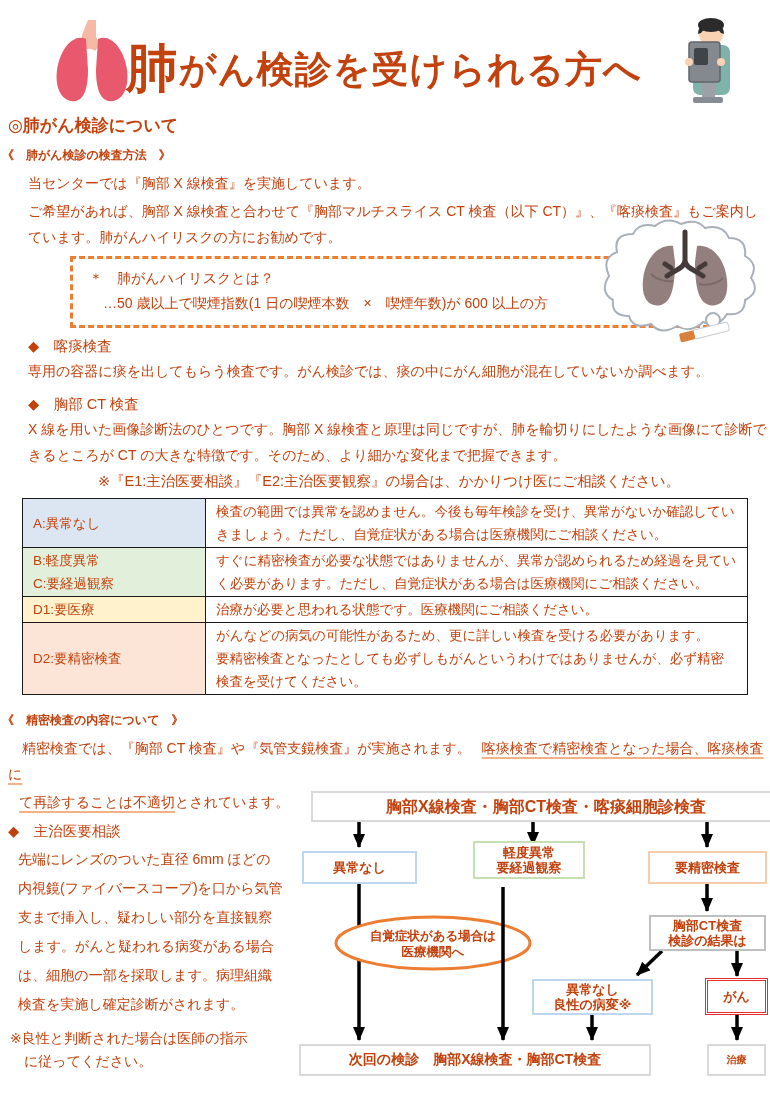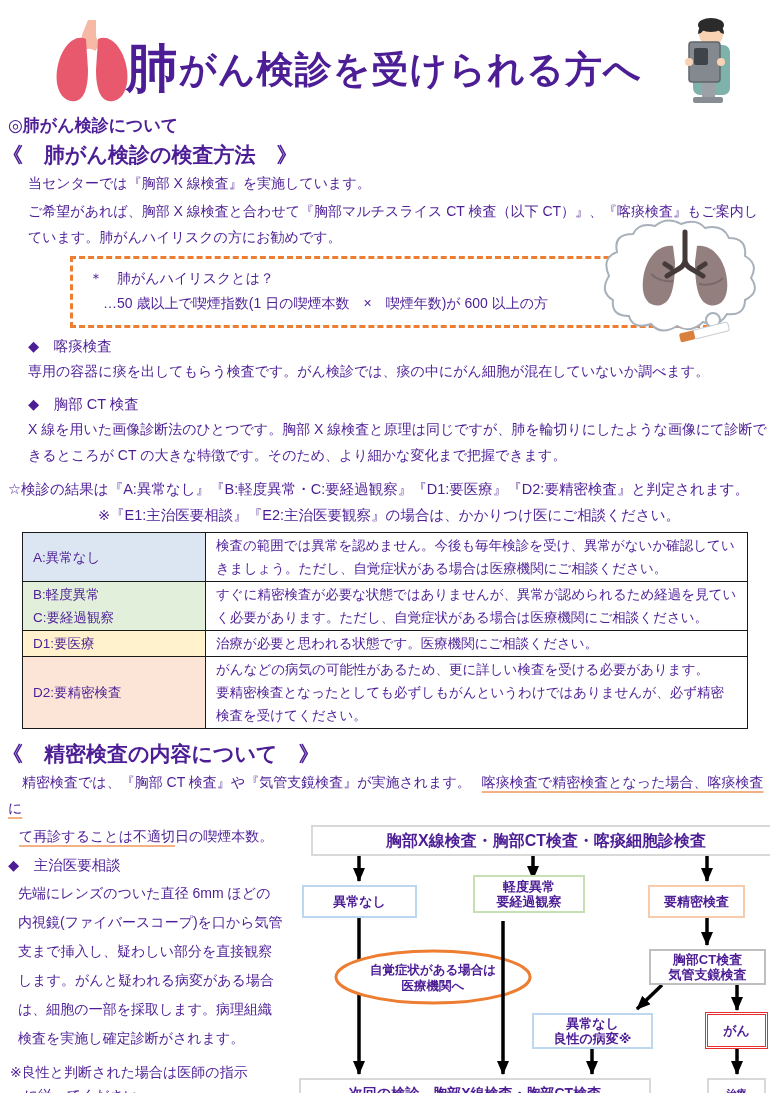--- a/index.html
+++ b/index.html
@@ -1,29 +1,29 @@
 <!DOCTYPE html>
 <html style="--accent-orange: #ED7D31; --underline-orange: #F4B183; --node-blue-border: #BDD7EE; --node-green-border: #C6E0B4; --node-orange-border: #F8CBAD; --node-gray-border: #D9D9D9; --node-gray2-border: #BFBFBF; --node-red-border: #E62E2E; --lungs-pink: #E8596E; --scrubs-teal: #7FB2AB;"><head>
 <meta charset="utf-8">
 <style>
   html,body { margin:0; padding:0; background:#fff; }
   .page {
     position:relative; width:770px; height:1093px; margin:0 auto;
-    background:#fff; overflow:hidden; color:#4c1d95;
+    background:#fff; overflow:hidden; color:#c2410c;
     font-family:"Liberation Sans","DejaVu Sans",sans-serif;
   }
   
   .header { position:relative; height:112px; }
   .lungs-icon { position:absolute; left:52px; top:18px; }
   .page-title { position:absolute; left:126px; top:34px; font-weight:bold; font-size:37px; letter-spacing:1px; white-space:nowrap; }
   .title-first { font-size:52px; vertical-align:-4px; }
   .doctor-icon { position:absolute; right:28px; top:12px; }
   
   .h-main { margin:2px 0 0 8px; font-size:17px; font-weight:bold; line-height:24px; }
-  .h-sub  { margin:4px 0 0 2px; font-size:21px; font-weight:bold; line-height:26px; }
+  .h-sub  { margin:4px 0 0 2px; font-size:12px; font-weight:bold; line-height:26px; }
   .body-p { margin:2px 0 0 28px; font-size:14px; line-height:26px; }
   .diamond-h { margin:8px 0 0 28px; font-size:14.5px; line-height:20px; }
   .diamond-h.second { margin-top:10px; }
   
   .highrisk-box {
     position:relative; z-index:1; box-sizing:border-box;
     margin:6px 0 0 70px; width:648px;
     border:3px dashed var(--accent-orange,#ED7D31);
     padding:7px 10px 9px 16px; font-size:14px; line-height:25px;
   }
@@ -47,21 +47,21 @@
   .flowchart { position:relative; width:475px; height:296px; margin-left:auto; flex:0 0 auto; }
   .fc-svg { position:absolute; left:0; top:0; z-index:0; }
   .fc-node {
     position:absolute; z-index:1; box-sizing:border-box; background:#fff;
     display:flex; align-items:center; justify-content:center; text-align:center;
     font-size:13px; font-weight:bold; line-height:15.5px; white-space:pre-line;
   }
   .fc-title { left:16px; top:2px; width:470px; height:31px; border:2px solid var(--node-gray-border,#D9D9D9); font-size:16px; }
   .fc-normal { left:7px;  top:62px; width:115px; height:33px; border:2px solid var(--node-blue-border,#BDD7EE); }
   .fc-mild   { left:178px; top:52px; width:112px; height:38px; border:2px solid var(--node-green-border,#C6E0B4); }
-  .fc-detail { left:353px; top:62px; width:97px; height:33px; border:2px solid var(--node-orange-border,#F8CBAD); }
+  .fc-detail { left:353px; top:62px; width:119px; height:33px; border:2px solid var(--node-orange-border,#F8CBAD); }
   .fc-ct     { left:354px; top:126px; width:117px; height:36px; border:2px solid var(--node-gray2-border,#BFBFBF); }
   .fc-benign { left:237px; top:190px; width:121px; height:36px; border:2px solid var(--node-blue-border,#BDD7EE); }
   .fc-cancer { left:412px; top:191px; width:59px; height:33px; border:1.5px solid var(--node-red-border,#E62E2E);
                outline:1.5px solid var(--node-red-border,#E62E2E); outline-offset:1px; }
   .fc-next   { left:4px; top:255px; width:352px; height:32px; border:2px solid var(--node-gray-border,#D9D9D9); font-size:14px; }
   .fc-treat  { left:412px; top:255px; width:59px; height:32px; border:2px solid var(--node-gray-border,#D9D9D9); font-size:10px; }
   .fc-ellipse-label {
     position:absolute; z-index:1; left:48px; top:136px; width:180px; height:37px;
     display:flex; align-items:center; justify-content:center; text-align:center;
     font-size:12.5px; font-weight:bold; line-height:16px; white-space:pre-line;
@@ -119,21 +119,20 @@
         <rect x="84" y="107" width="15" height="9" rx="2" fill="#D9813C"></rect>
       </g>
     </svg>
   </span>
 
   <div class="diamond-h">◆　喀痰検査</div>
   <div class="body-p">専用の容器に痰を出してもらう検査です。がん検診では、痰の中にがん細胞が混在していないか調べます。</div>
   <div class="diamond-h second">◆　胸部 CT 検査</div>
   <div class="body-p">X 線を用いた画像診断法のひとつです。胸部 X 線検査と原理は同じですが、肺を輪切りにしたような画像にて診断できるところが CT の大きな特徴です。そのため、より細かな変化まで把握できます。</div>
 
-  <div class="star-line">☆検診の結果は『A:異常なし』『B:軽度異常・C:要経過観察』『D1:要医療』『D2:要精密検査』と判定されます。</div>
   <div class="note-line">※『E1:主治医要相談』『E2:主治医要観察』の場合は、かかりつけ医にご相談ください。</div>
 
   <table class="results">
     <tbody>
         <tr>
       <td class="r-label" style="background: rgb(220, 230, 242);">A:異常なし</td>
       <td>検査の範囲では異常を認めません。今後も毎年検診を受け、異常がないか確認していきましょう。ただし、自覚症状がある場合は医療機関にご相談ください。</td>
     </tr>
     <tr>
       <td class="r-label" style="background: rgb(226, 239, 218);">B:軽度異常
@@ -150,21 +149,21 @@
 要精密検査となったとしても必ずしもがんというわけではありませんが、必ず精密検査を受けてください。</td>
     </tr>
   </tbody>
     </table>
 
   <div class="h-sub" style="margin-top:12px">《　精密検査の内容について　》</div>
   <div class="body-p" style="margin-left:8px"><span>　精密検査では、『胸部 CT 検査』や『気管支鏡検査』が実施されます。</span><span class="u-orange">喀痰検査で精密検査となった場合、喀痰検査に</span></div>
 
   <div class="detail-cols">
     <div class="left-col">
-      <div class="line2"><span class="u-orange">て再診することは不適切</span><span>日の喫煙本数。</span></div>
+      <div class="line2"><span class="u-orange">て再診することは不適切</span><span>とされています。</span></div>
       <div class="bronch-h">◆　主治医要相談</div>
       <div class="bronch-body">先端にレンズのついた直径 6mm ほどの内視鏡(ファイバースコープ)を口から気管支まで挿入し、疑わしい部分を直接観察します。がんと疑われる病変がある場合は、細胞の一部を採取します。病理組織検査を実施し確定診断がされます。</div>
       <div class="benign-note">※良性と判断された場合は医師の指示
 　に従ってください。</div>
     </div>
 
     <div class="flowchart">
       <svg class="fc-svg" width="475" height="296" viewBox="0 0 475 296">
         <defs>
           <marker id="ah" markerUnits="userSpaceOnUse" markerWidth="16" markerHeight="14" refX="13" refY="6" orient="auto">
@@ -182,21 +181,21 @@
         <line x1="442" y1="162" x2="442" y2="187" stroke="#000" stroke-width="3.5" marker-end="url(#ah)"></line>
         <line x1="297" y1="226" x2="297" y2="251" stroke="#000" stroke-width="3.5" marker-end="url(#ah)"></line>
         <line x1="442" y1="226" x2="442" y2="251" stroke="#000" stroke-width="3.5" marker-end="url(#ah)"></line>
       </svg>
       <div class="fc-node fc-title">胸部X線検査・胸部CT検査・喀痰細胞診検査</div>
       <div class="fc-node fc-normal">異常なし</div>
       <div class="fc-node fc-mild">軽度異常
 要経過観察</div>
       <div class="fc-node fc-detail">要精密検査</div>
       <div class="fc-node fc-ct">胸部CT検査
-気管支鏡検査</div>
+検診の結果は</div>
       <div class="fc-ellipse-label">自覚症状がある場合は
 医療機関へ</div>
       <div class="fc-node fc-benign">異常なし
 良性の病変※</div>
       <div class="fc-node fc-cancer">がん</div>
       <div class="fc-node fc-next">次回の検診　胸部X線検査・胸部CT検査</div>
       <div class="fc-node fc-treat">治療</div>
     </div>
   </div>
 

